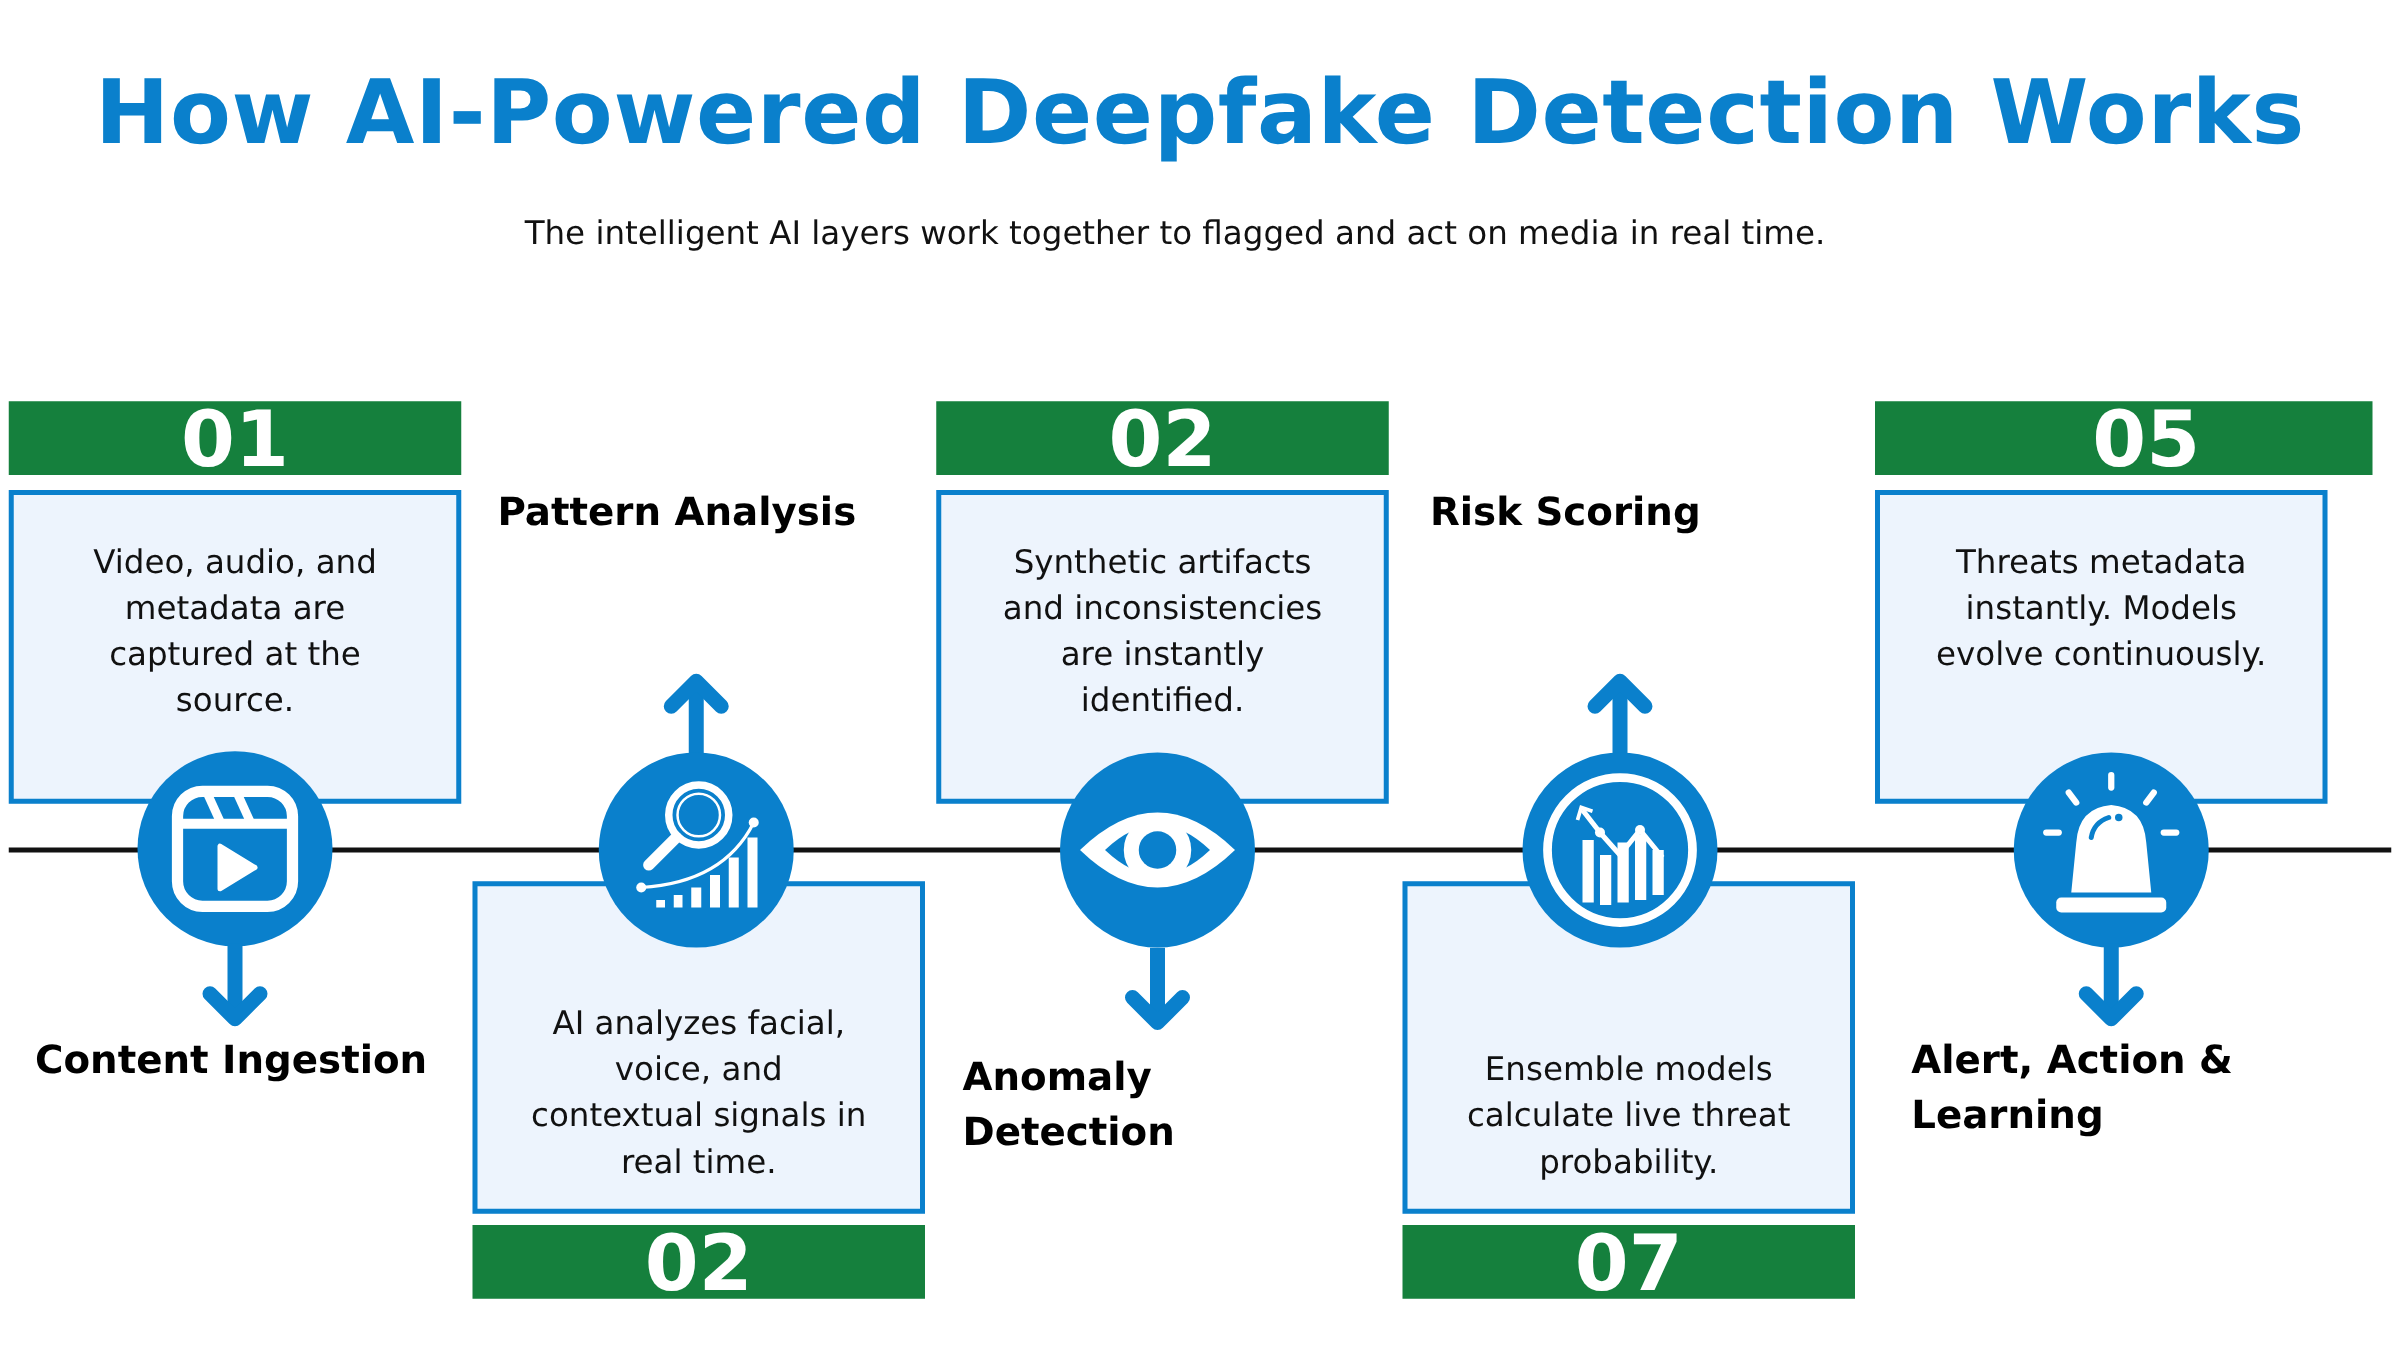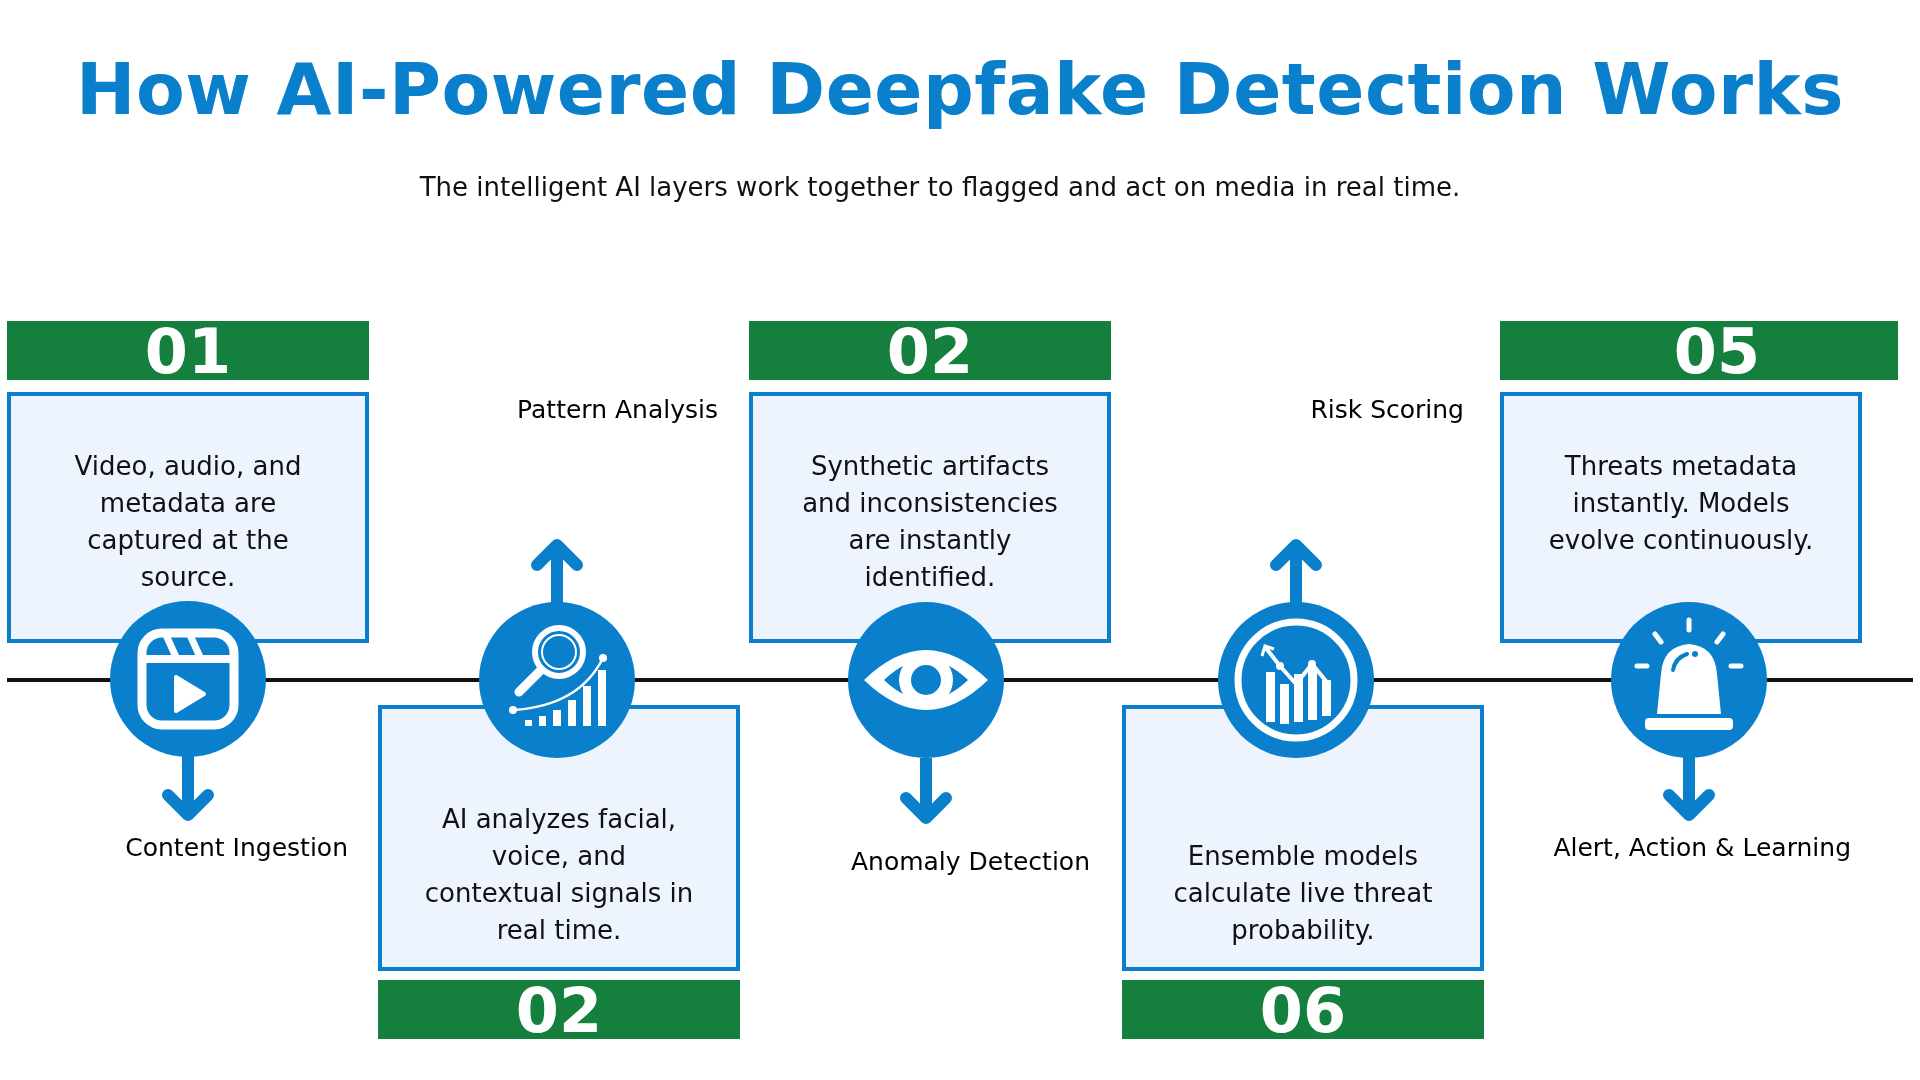--- a/index.html
+++ b/index.html
@@ -2,23 +2,23 @@
 <html><head>
 <meta charset="utf-8">
 <style>
   html,body{margin:0;padding:0;background:#ffffff;}
   body{width:1920px;height:1080px;position:relative;overflow:hidden;font-family:"Liberation Sans",sans-serif;color:#111;}
   .title{position:absolute;left:0;width:1920px;top:48px;text-align:center;font-weight:bold;font-size:71px;color:#0a80cc;letter-spacing:0.5px;font-family:"DejaVu Sans",sans-serif;}
   .subtitle{position:absolute;left:0;width:1880px;top:172px;text-align:center;font-size:26px;color:#111;font-family:"DejaVu Sans",sans-serif;}
   .timeline{position:absolute;left:7px;width:1906px;top:678px;height:4px;background:#111;}
   .numbar{position:absolute;height:59px;background:#15803d;color:#fff;text-align:center;font-weight:bold;font-size:62px;line-height:62px;font-family:"DejaVu Sans",sans-serif;overflow:hidden;}
   .textbox{position:absolute;background:#edf4fd;border:4px solid #0a80cc;box-sizing:border-box;display:flex;align-items:center;justify-content:center;text-align:center;font-size:26px;line-height:37px;color:#111;font-family:"DejaVu Sans",sans-serif;padding:0 40px;}
-  .textbox.top{align-items:flex-start;padding-top:52px;}
+  .textbox.top{align-items:flex-start;padding-top:36px;}
   .textbox.bottom{align-items:flex-end;padding-bottom:18px;}
-  .label{position:absolute;width:320px;text-align:right;font-weight:normal;font-size:25px;line-height:44px;color:#000;font-family:"DejaVu Sans",sans-serif;}
+  .label{position:absolute;width:320px;text-align:left;font-weight:bold;font-size:31px;line-height:44px;color:#000;font-family:"DejaVu Sans",sans-serif;}
   .node{position:absolute;width:156px;height:156px;border-radius:50%;background:#0a80cc;}
   .node svg{position:absolute;left:0;top:0;width:156px;height:156px;}
   .arrow{position:absolute;width:60px;height:70px;}
   .arrow svg{width:60px;height:70px;}
 </style>
 </head>
 <body>
 
 <div class="title">How AI-Powered Deepfake Detection Works</div>
 <div class="subtitle">The intelligent AI layers work together to flagged and act on media in real time.</div>
@@ -111,21 +111,21 @@
     <rect x="62" y="82" width="9" height="40" fill="#fff"></rect>
     <rect x="76" y="72" width="9" height="48" fill="#fff"></rect>
     <rect x="90" y="66" width="9" height="52" fill="#fff"></rect>
     <rect x="104" y="78" width="9" height="36" fill="#fff"></rect>
     <polyline points="48,46 62,64 78,82 94,62 112,84" fill="none" stroke="#fff" stroke-width="4" stroke-linejoin="round"></polyline>
     <polyline points="44,54 47,44 56,47" fill="none" stroke="#fff" stroke-width="3"></polyline>
     <circle cx="62" cy="64" r="4" fill="#fff"></circle>
     <circle cx="94" cy="62" r="4" fill="#fff"></circle>
   </svg>
 </div>
-<div class="numbar" style="left:1122px;top:980px;width:362px;">06</div>
+<div class="numbar" style="left:1122px;top:980px;width:362px;">07</div>
 
 <div class="numbar" style="left:1500px;top:321px;width:362px;padding-left:36px;">05</div>
 <div class="textbox top" style="left:1500px;top:392px;width:362px;height:251px;">
     <span>Threats metadata instantly. Models evolve continuously.</span>
   </div>
 <div class="node" style="left:1611px;top:602px;">
   <svg viewBox="0 0 156 156">
     <path d="M46,112 L50,72 Q52,44 78,42 Q104,44 106,72 L110,112 Z" fill="#fff"></path>
     <path d="M62,68 Q64,56 76,52" fill="none" stroke="#0a80cc" stroke-width="4" stroke-linecap="round"></path>
     <circle cx="84" cy="52" r="3" fill="#0a80cc"></circle>

